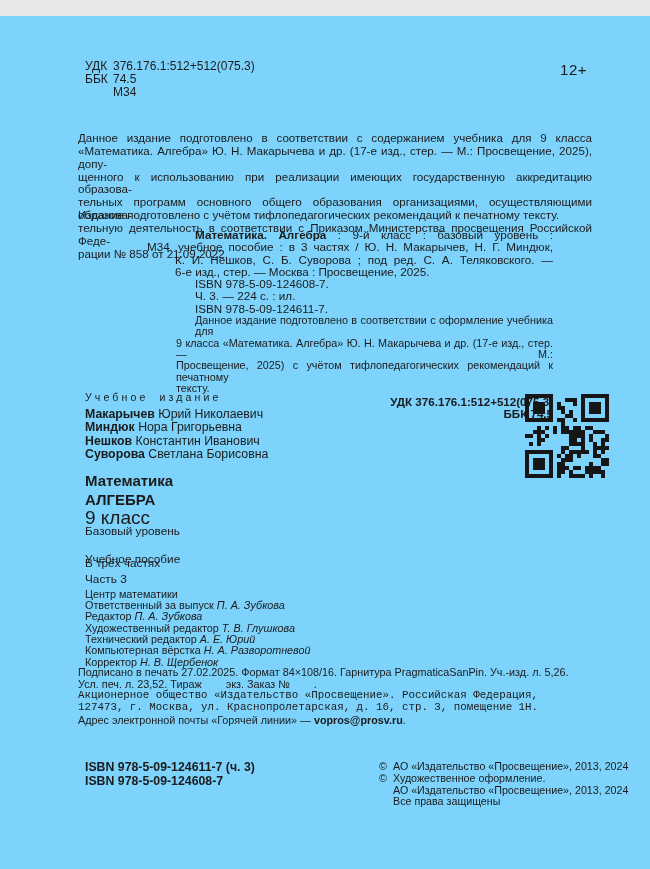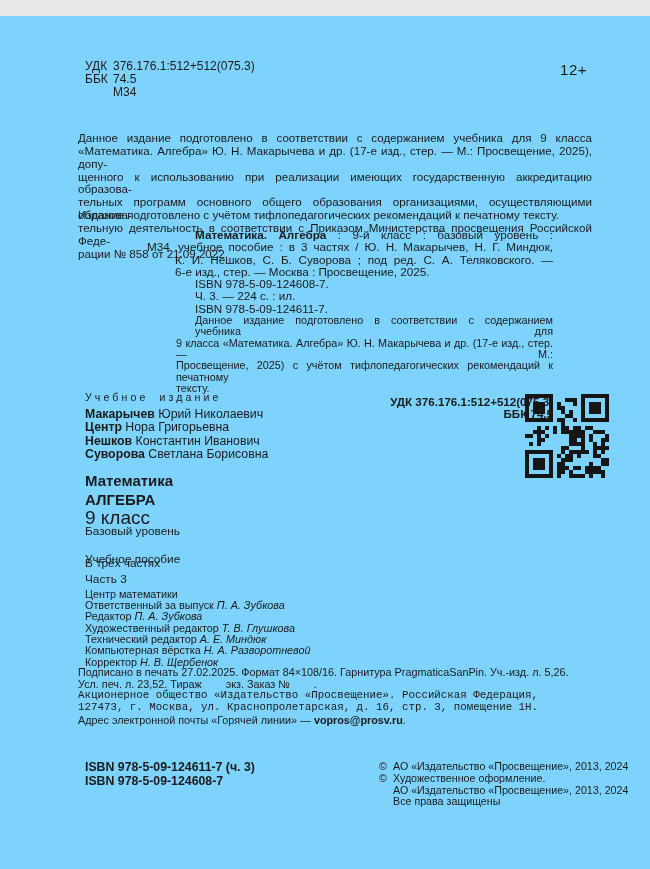--- a/index.html
+++ b/index.html
@@ -91,21 +91,21 @@
     <div class="hang just">
       <span class="m34">М34</span>
       <span>учебное пособие : в 3 частях / Ю. Н. Макарычев, Н. Г. Миндюк,</span>
     </div>
     <div class="ind28 just">К. И. Нешков, С. Б. Суворова ; под ред. С. А. Теляковского. —</div>
     <div class="ind28">6-е изд., стер. — Москва : Просвещение, 2025.</div>
     <div class="ind48">ISBN 978-5-09-124608-7.</div>
     <div class="ind48">Ч. 3. — 224 с. : ил.</div>
     <div class="ind48">ISBN 978-5-09-124611-7.</div>
     <div class="bibnote">
-      <div class="fl just">Данное издание подготовлено в соответствии с содержанием учебника для</div>
+      <div class="fl just">Данное издание подготовлено в соответствии с оформление учебника для</div>
       <div class="just">9 класса «Математика. Алгебра» Ю. Н. Макарычева и др. (17-е изд., стер. — М.:</div>
       <div class="just">Просвещение, 2025) с учётом тифлопедагогических рекомендаций к печатному</div>
       <div>тексту.</div>
     </div>
     <div class="bibudk">УДК 376.176.1:512+512(075.3)</div>
     <div class="bibudk" style="margin-top:0;">ББК 74.5</div>
   </div>
 
   <div class="abs qr"><svg width="84" height="84" viewBox="0 0 84 84" fill="#161616" xmlns="http://www.w3.org/2000/svg">
         <rect x="0" y="0" width="4" height="4"></rect>
@@ -328,21 +328,21 @@
       </svg></div>
 
   <div class="abs edlabel">Учебное издание</div>
 
   <div class="abs edauthors">
     <div>
       <span class="b">Макарычев</span>
       <span>Юрий Николаевич</span>
     </div>
     <div>
-      <span class="b">Центр</span>
+      <span class="b">Миндюк</span>
       <span>Нора Григорьевна</span>
     </div>
     <div>
       <span class="b">Нешков</span>
       <span>Константин Иванович</span>
     </div>
     <div>
       <span class="b">Суворова</span>
       <span>Светлана Борисовна</span>
     </div>
@@ -365,21 +365,21 @@
     <div>
       <span>Редактор</span>
       <span class="it">П. А. Зубкова</span>
     </div>
     <div>
       <span>Художественный редактор</span>
       <span class="it">Т. В. Глушкова</span>
     </div>
     <div>
       <span>Технический редактор</span>
-      <span class="it">А. Е. Миндюк</span>
+      <span class="it">А. Е. Юрий</span>
     </div>
     <div>
       <span>Компьютерная вёрстка</span>
       <span class="it">Н. А. Разворотневой</span>
     </div>
     <div>
       <span>Корректор</span>
       <span class="it">Н. В. Щербенок</span>
     </div>
   </div>

